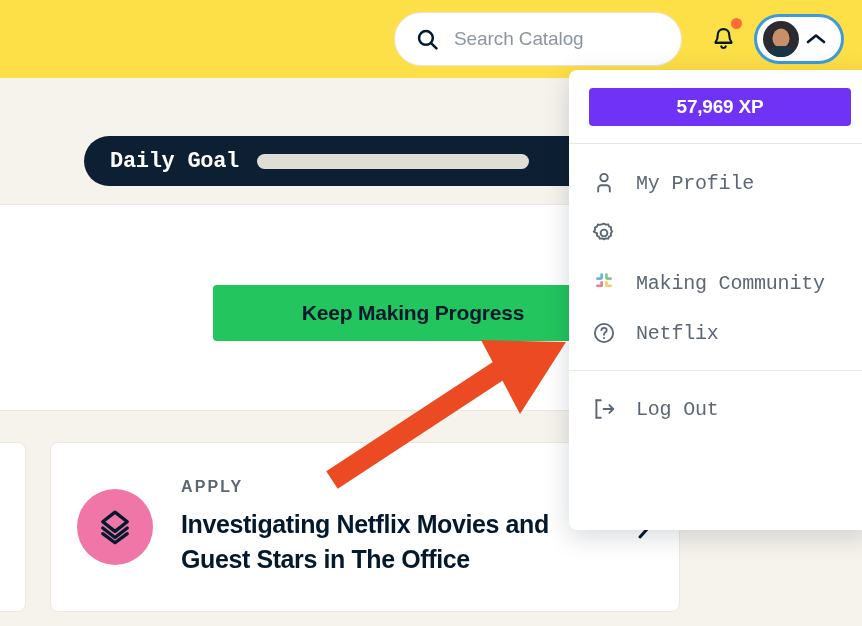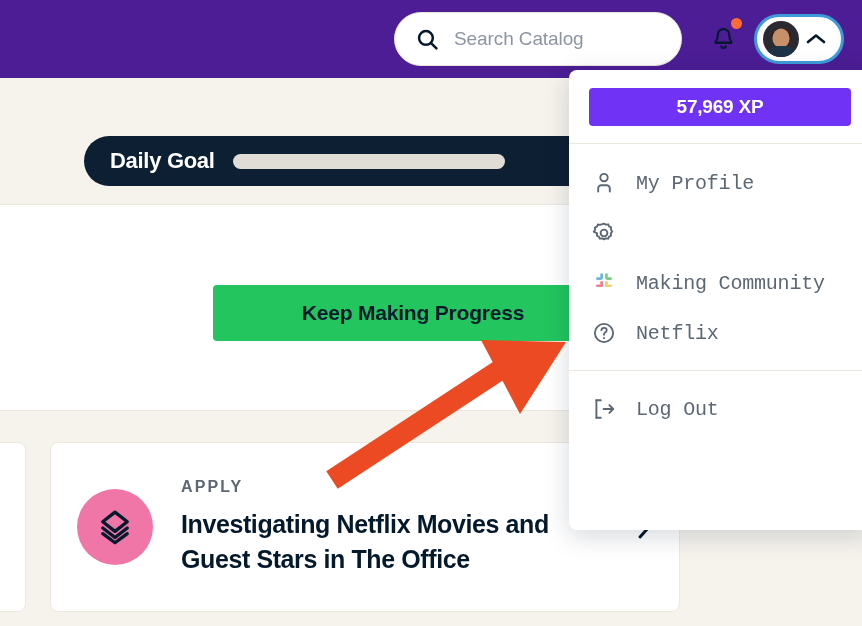--- a/index.html
+++ b/index.html
@@ -24,21 +24,21 @@
     inset: 0;
     background: #ffffff;
   }
 
   
   .header {
     position: absolute;
     left: 0; top: 0;
     width: 862px;
     height: 78px;
-    background: #4c1d95;
+    background: #fde047;
     z-index: 20;
   }
 
   .search-box {
     position: absolute;
     left: 394px;
     top: 12px;
     width: 288px;
     height: 54px;
     border: 1px solid #e8e4dc;
@@ -155,20 +155,21 @@
     padding: 0 26px;
     gap: 18px;
     z-index: 3;
   }
   .goal-label {
     color: #ffffff;
     font-size: 22px;
     font-weight: bold;
     letter-spacing: -0.3px;
     white-space: nowrap;
+    font-family: Liberation Mono, monospace;
   }
   .goal-track {
     width: 272px;
     height: 15px;
     border-radius: 8px;
     background: #e0ddd6;
     position: relative;
     overflow: hidden;
   }
   .goal-fill {

